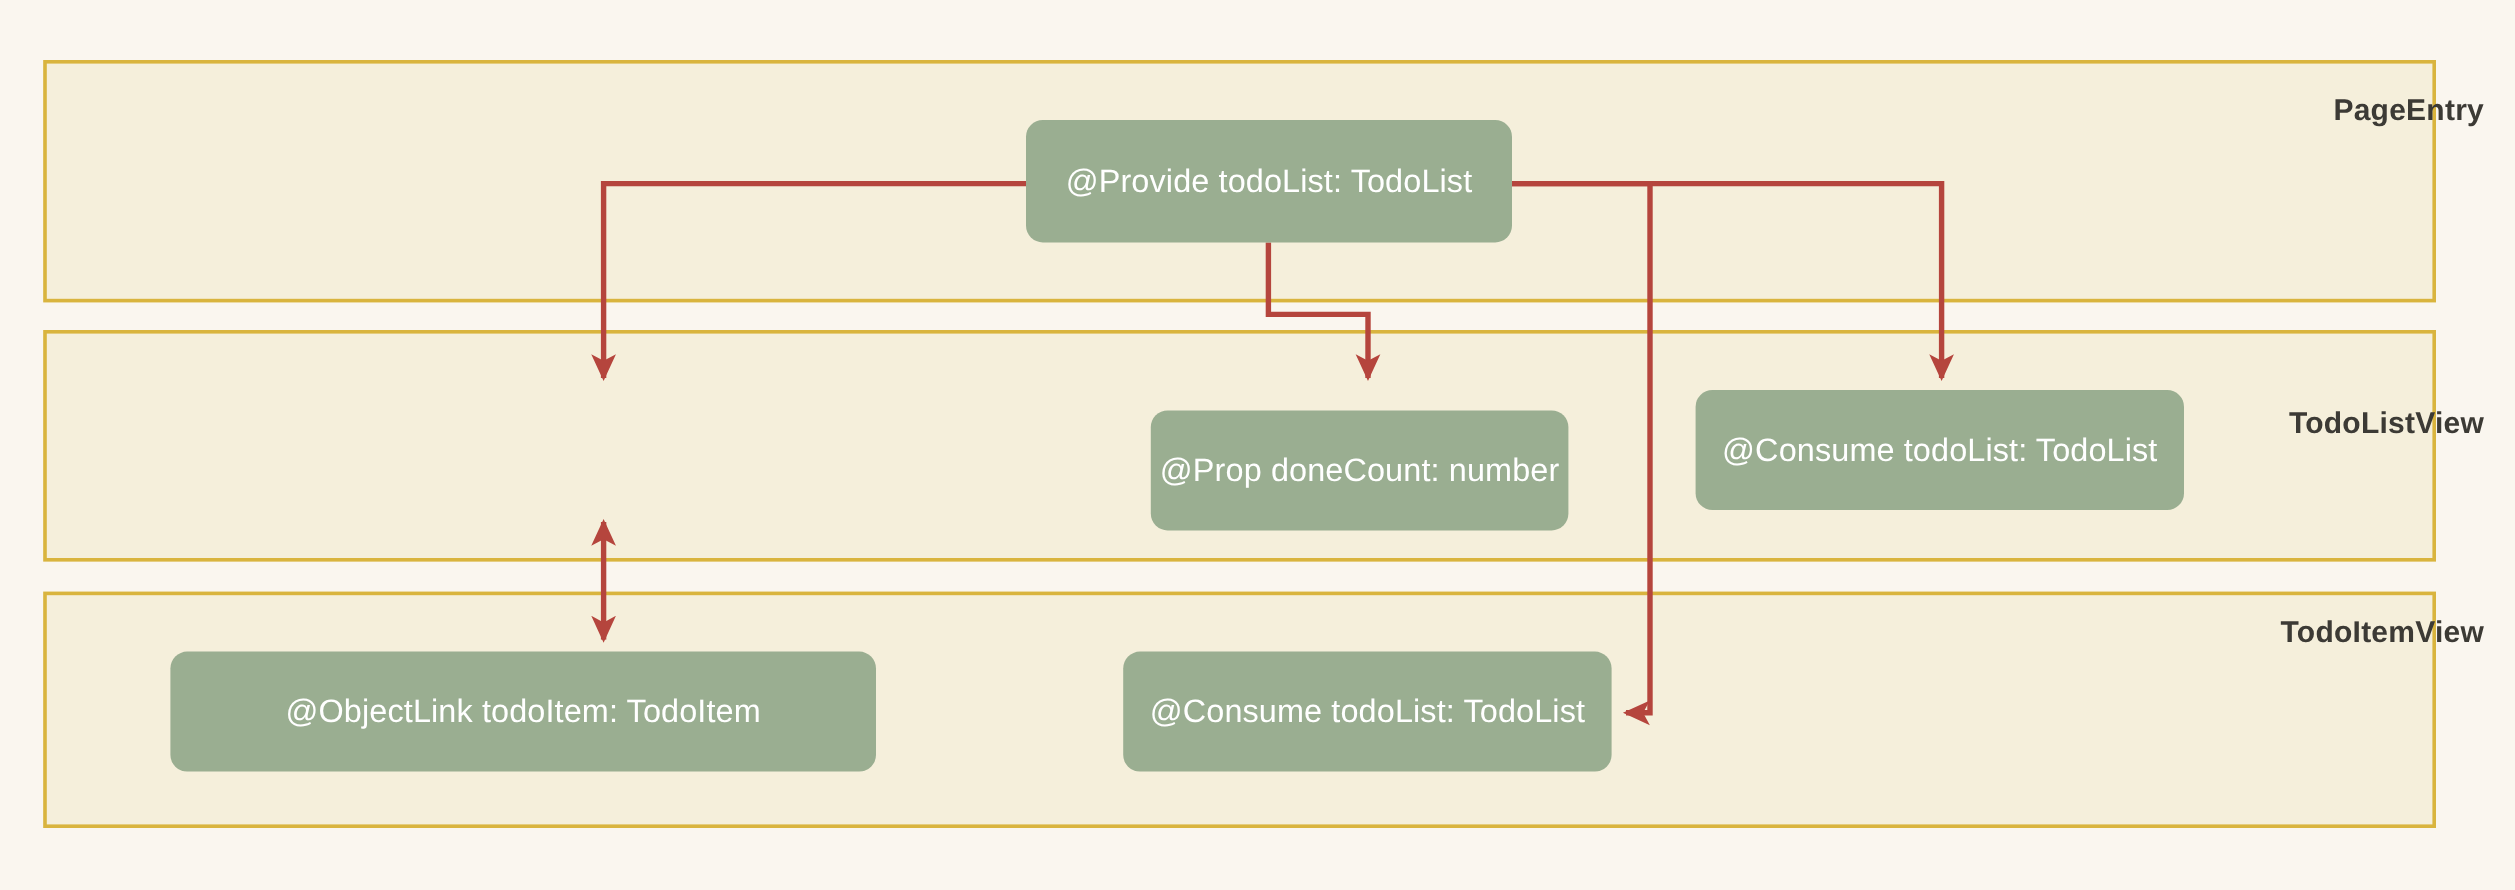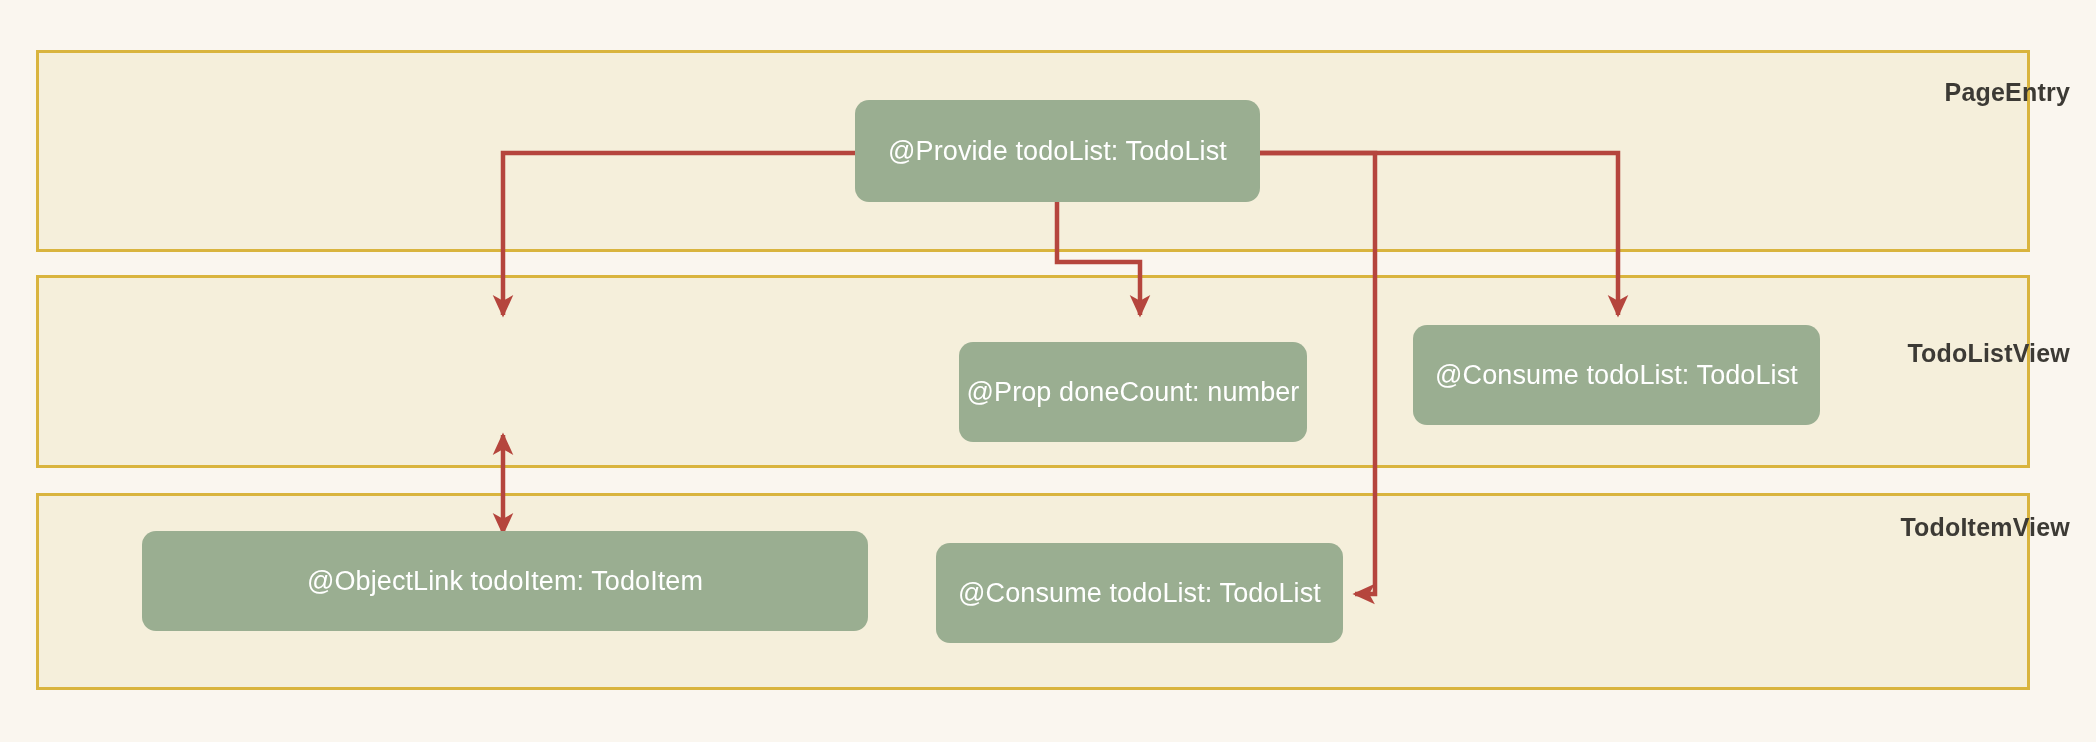--- a/index.html
+++ b/index.html
@@ -105,17 +105,17 @@
     <g>
       <path d="M 503 435 L 503 533" fill="none" stroke="#b5453d" stroke-width="4.5" marker-start="url(#arrow-end)" marker-end="url(#arrow-end)"></path>
     </g>
   </svg>
 
   <div class="node" style="left:855px; top:100px; width:405px; height:102px;">@Provide todoList: TodoList</div>
 
   <div class="node" style="left:936px; top:342px; width:348px; height:100px;margin-left:23px;">@Prop doneCount: number</div>
   <div class="node" style="left:1413px; top:325px; width:407px; height:100px;">@Consume todoList: TodoList</div>
 
-  <div class="node" style="left:142px; top:531px; width:726px; height:100px;">@ObjectLink todoItem: TodoItem</div>
+  <div class="node" style="left:142px; top:543px; width:588px; height:100px;">@ObjectLink todoItem: TodoItem</div>
   <div class="node" style="left:936px; top:543px; width:407px; height:100px;">@Consume todoList: TodoList</div>
 
 
 </div>
 
 </body></html>

